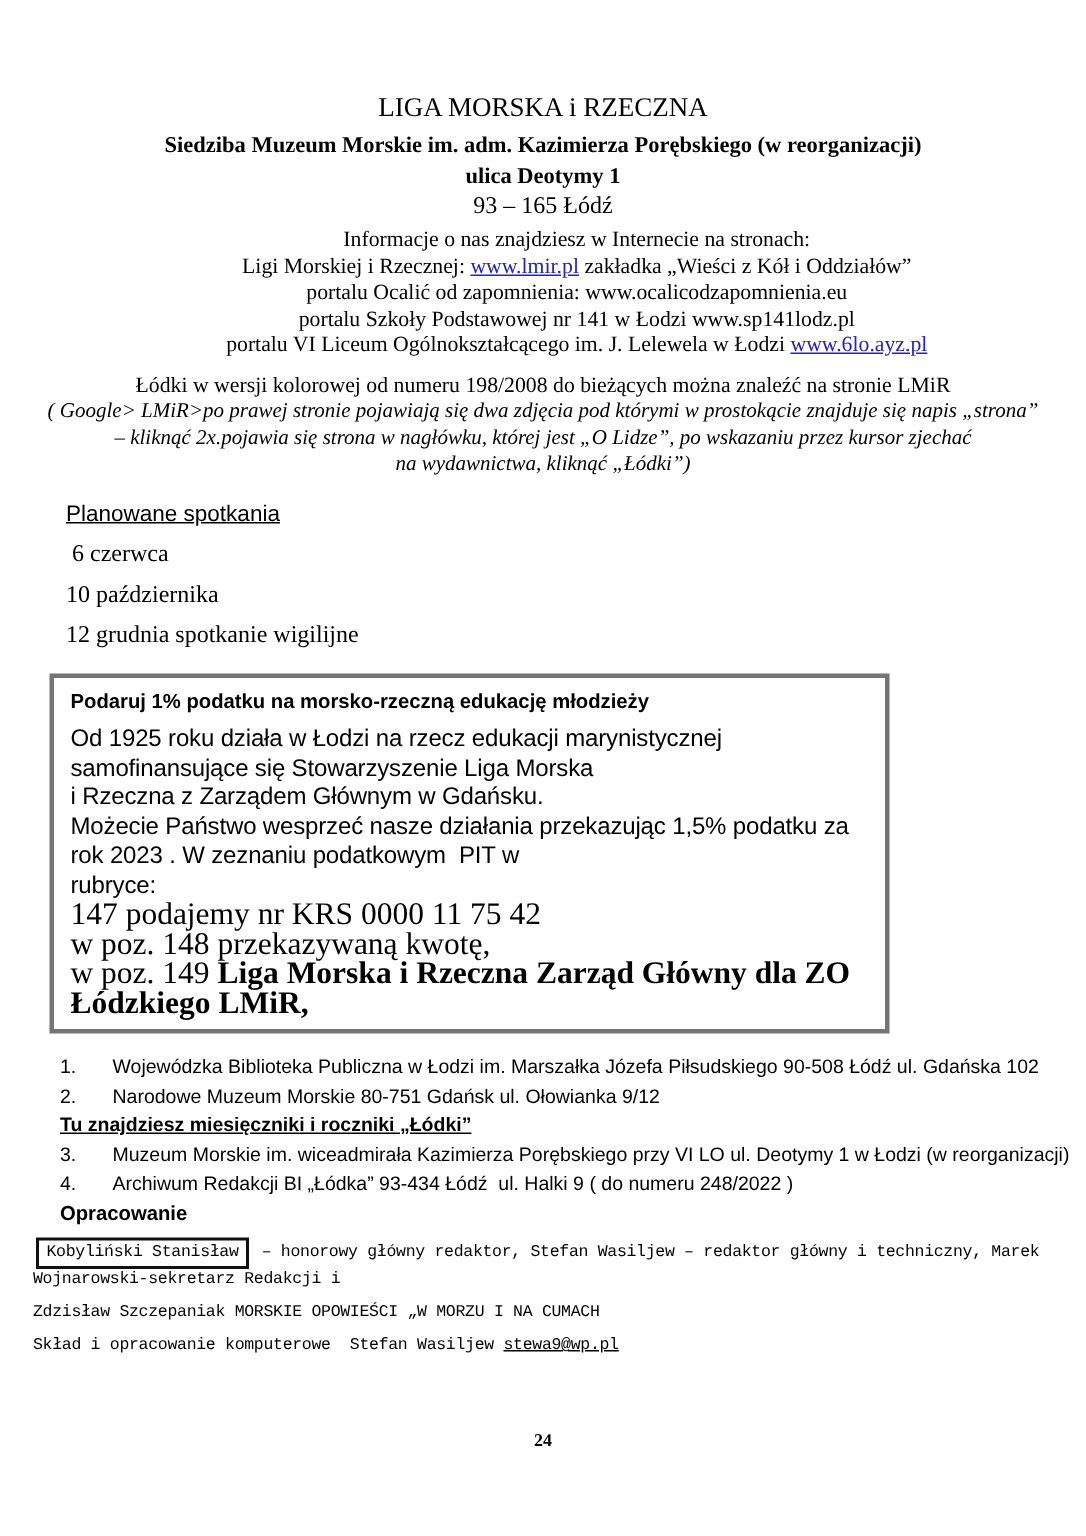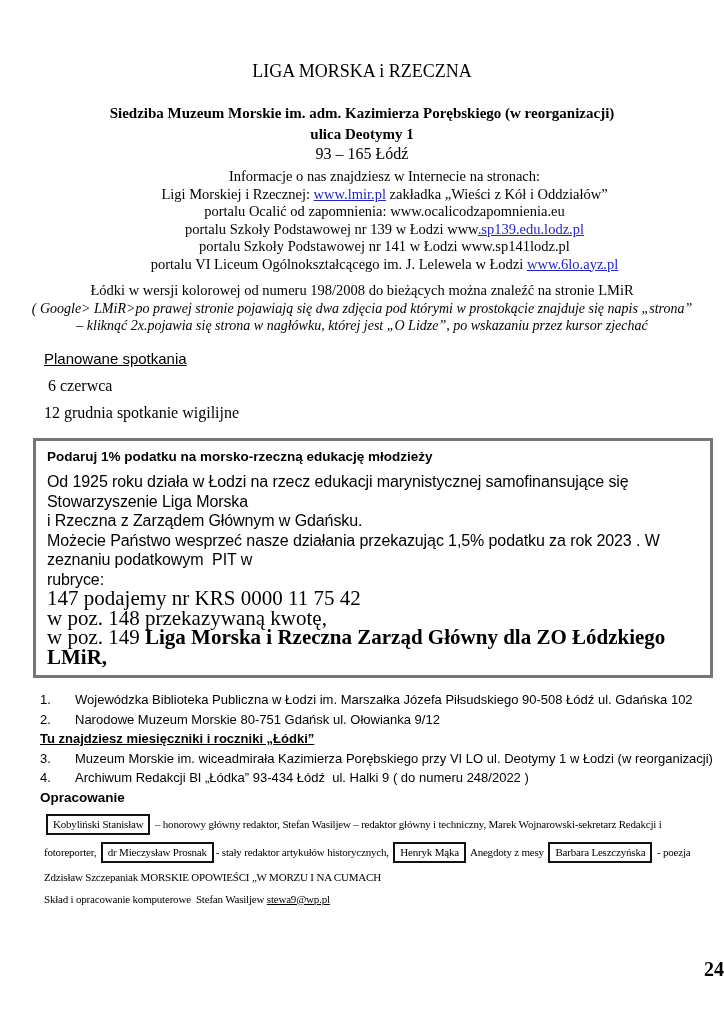--- a/index.html
+++ b/index.html
@@ -13,96 +13,97 @@
     font-family:"Liberation Serif",serif;
     color:#000;
     position:relative;
     overflow:hidden;
   }
   .pw{white-space:pre-wrap;}
 
   
   .doc-header{padding-top:58px;text-align:center;}
   .h-org{font-size:18px;line-height:26px;}
-  .h-seat{font-size:15px;font-weight:bold;line-height:22px;margin-top:18px;}
+  .h-seat{font-size:15px;font-weight:bold;line-height:22px;margin-top:2px;}
   .h-street{font-size:15px;font-weight:bold;line-height:20px;}
   .h-city{font-size:16px;line-height:20px;}
 
   
   .info{margin-top:4px;text-align:center;font-size:14.5px;line-height:17.5px;margin-left:45px;}
   a.lnk{color:var(--link-blue);text-decoration:underline;cursor:pointer;}
 
   
   .note{margin-top:8px;text-align:center;}
   .note-plain{font-size:14.5px;line-height:18.5px;}
   .note-italic{font-style:italic;font-size:14px;line-height:17.5px;}
 
   
   .meetings{margin:14px 0 0 44px;}
   .meetings-heading{font-family:"Liberation Sans",sans-serif;font-size:15px;line-height:19px;text-decoration:underline;}
   .meeting-item{font-size:16px;line-height:19px;margin-top:8px;}
 
   
   .kvbox{
-    margin:16px 0 0 33px;width:680px;
+    margin:16px 0 0 33px;width:560px;
     border:3px solid var(--box-border);
     padding:6px 14px 8px 11px;
   }
   .kvbox-title{font-family:"Liberation Sans",sans-serif;font-weight:bold;font-size:13.5px;line-height:19.5px;margin-bottom:6px;}
   .kv-sans{font-family:"Liberation Sans",sans-serif;font-size:16px;line-height:19.5px;letter-spacing:-0.1px;}
   .kv-serif{font-size:21px;line-height:19.5px;}
   .kv-bold{font-weight:bold;margin-top:10px;}
 
   
   .archives{margin:12px 0 0 40px;font-family:"Liberation Sans",sans-serif;}
   .arch-heading{font-weight:bold;font-size:13px;line-height:19.5px;text-decoration:underline;}
   .arch-item{display:flex;font-size:13px;line-height:19.5px;}
   .arch-no{width:35px;flex:none;}
   .arch-text{flex:1;}
   .arch-credits-heading{font-weight:bold;font-size:13.5px;line-height:19.5px;}
 
   
-  .credits{margin:2px 0 0 44px;font-family:Liberation Serif, serif;font-size:11px;letter-spacing:-0.2px;}
+  .credits{margin:2px 0 0 22px;font-family:Liberation Mono, monospace;font-size:11px;letter-spacing:-0.2px;}
   .credit-line{margin-top:7px;line-height:15px;}
   .name-box{display:inline-block;border:2px solid #111;padding:1px 5px;margin:0 2px;}
   a.email-lnk{color:#000;text-decoration:underline;cursor:pointer;}
 
   
-  .page-num{position:absolute;left:0;right:0;bottom:43px;text-align:right;font-weight:bold;font-size:20px;}
+  .page-num{position:absolute;left:0;right:0;bottom:56px;text-align:center;font-weight:bold;font-size:12px;}
 </style>
 </head>
 <body>
 
 <div class="page">
 
   <header class="doc-header">
     <div class="h-org">LIGA MORSKA i RZECZNA</div>
     <div class="h-seat">Siedziba Muzeum Morskie im. adm. Kazimierza Porębskiego (w reorganizacji)</div>
     <div class="h-street">ulica Deotymy 1</div>
     <div class="h-city">93 – 165 Łódź</div>
   </header>
 
   <section class="info">
     <div class="pw">Informacje o nas znajdziesz w Internecie na stronach:</div>
     <div><span class="pw">Ligi Morskiej i Rzecznej: </span><a class="lnk">www.lmir.pl</a><span class="pw"> zakładka „Wieści z Kół i Oddziałów”</span></div>
     <div class="pw">portalu Ocalić od zapomnienia: www.ocalicodzapomnienia.eu</div>
-    <div><span class="pw">portalu Szkoły Podstawowej nr 139 w Łodzi www</span><a class="lnk">.sp139.edu.lodz.pl</a></div>
     <div class="pw">portalu Szkoły Podstawowej nr 141 w Łodzi www.sp141lodz.pl</div>
     <div><span class="pw">portalu VI Liceum Ogólnokształcącego im. J. Lelewela w Łodzi </span><a class="lnk">www.6lo.ayz.pl</a></div>
   </section>
 
   <section class="note">
     <div class="note-plain pw">Łódki w wersji kolorowej od numeru 198/2008 do bieżących można znaleźć na stronie LMiR</div>
     <div class="note-italic pw">( Google&gt; LMiR&gt;po prawej stronie pojawiają się dwa zdjęcia pod którymi w prostokącie znajduje się napis „strona”</div>
     <div class="note-italic pw">– kliknąć 2x.pojawia się strona w nagłówku, której jest „O Lidze”, po wskazaniu przez kursor zjechać</div>
+    <div class="note-italic pw">na wydawnictwa, kliknąć „Łódki”)</div>
   </section>
 
   <section class="meetings">
     <div class="meetings-heading">Planowane spotkania</div>
     <div class="meeting-item pw"> 6 czerwca</div>
+    <div class="meeting-item pw">10 października</div>
     <div class="meeting-item pw">12 grudnia spotkanie wigilijne</div>
   </section>
 
   <section class="kvbox">
     <div class="kvbox-title pw">Podaruj 1% podatku na morsko-rzeczną edukację młodzieży</div>
     <div class="kv-sans pw">Od 1925 roku działa w Łodzi na rzecz edukacji marynistycznej samofinansujące się Stowarzyszenie Liga Morska</div>
     <div class="kv-sans pw">i Rzeczna z Zarządem Głównym w Gdańsku.</div>
     <div class="kv-sans pw">Możecie Państwo wesprzeć nasze działania przekazując 1,5% podatku za rok 2023 . W zeznaniu podatkowym  PIT w</div>
     <div class="kv-sans pw">rubryce:</div>
     <div class="kv-serif pw">147 podajemy nr KRS 0000 11 75 42</div>
@@ -126,20 +127,19 @@
       </div>
     <div class="arch-item">
         <span class="arch-no">4.</span>
         <span class="arch-text pw">Archiwum Redakcji BI „Łódka” 93-434 Łódź  ul. Halki 9 ( do numeru 248/2022 )</span>
       </div>
     <div class="arch-credits-heading">Opracowanie</div>
   </section>
 
   <section class="credits">
     <div class="credit-line"><span class="name-box pw">Kobyliński Stanisław</span><span class="pw"> – honorowy główny redaktor, Stefan Wasiljew – redaktor główny i techniczny, Marek Wojnarowski-sekretarz Redakcji i</span></div>
-    <div class="credit-line"><span class="pw">fotoreporter, </span><span class="name-box pw">dr Mieczysław Prosnak</span><span class="pw">- stały redaktor artykułów historycznych, </span><span class="name-box pw">Henryk Mąka</span><span class="pw"> Anegdoty z mesy </span><span class="name-box pw">Barbara Leszczyńska</span><span class="pw"> - poezja</span></div>
     <div class="credit-line pw">Zdzisław Szczepaniak MORSKIE OPOWIEŚCI „W MORZU I NA CUMACH</div>
     <div class="credit-line"><span class="pw">Skład i opracowanie komputerowe  Stefan Wasiljew </span><a class="email-lnk">stewa9@wp.pl</a></div>
   </section>
 
   <div class="page-num">24</div>
 
 </div>
 
 </body></html>

